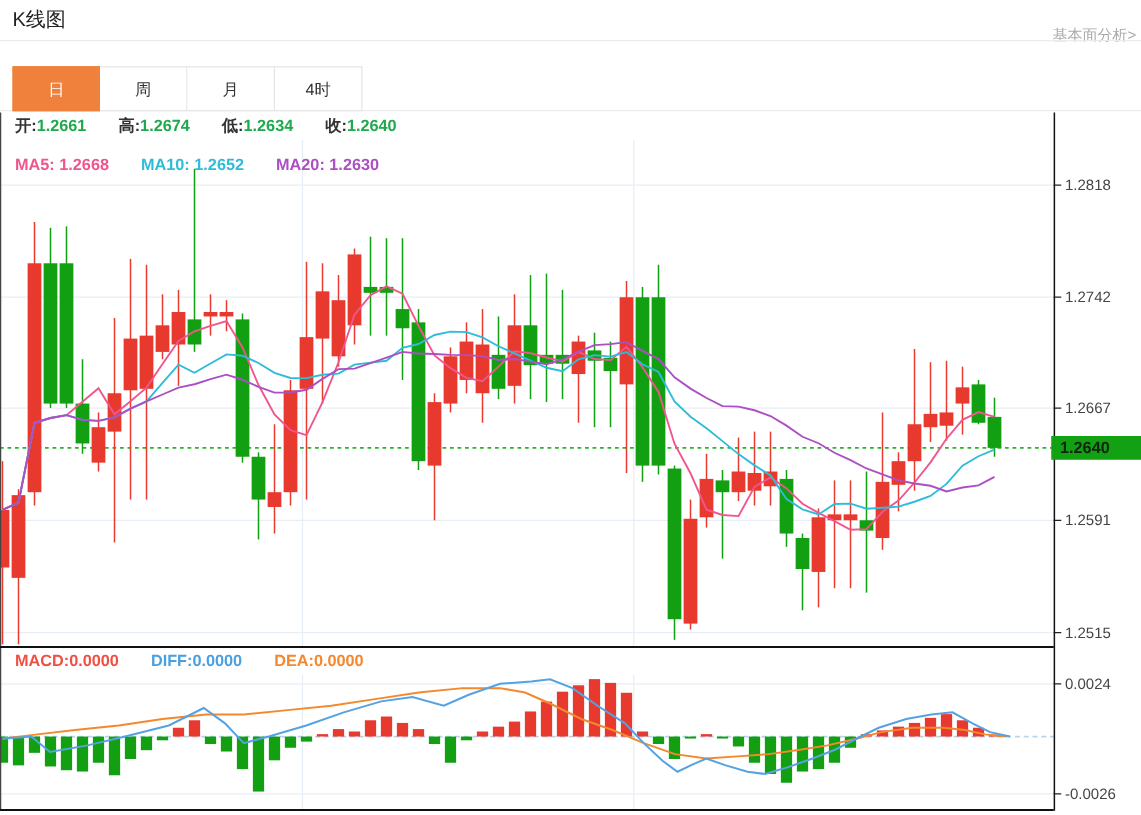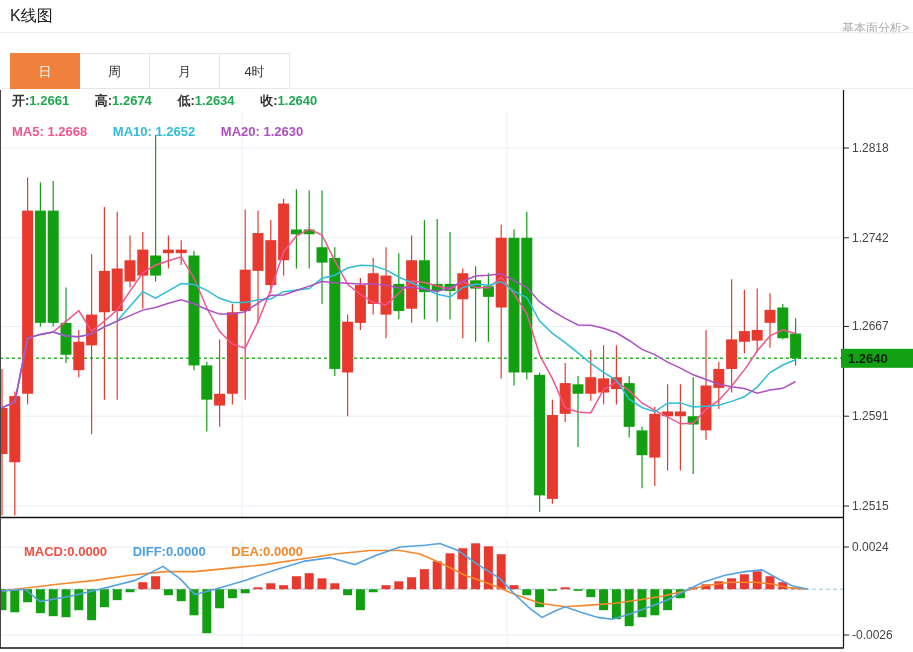--- a/index.html
+++ b/index.html
@@ -11,21 +11,21 @@
   .tabs{position:absolute;left:10px;top:53px;display:flex;z-index:4;}
   .tab{width:70px;height:36px;line-height:36px;text-align:center;font-size:13px;color:#333;
        background:#fff;border:1px solid #e6e6e6;border-left:none;cursor:pointer;box-sizing:border-box;padding:0;
        font-family:inherit;}
   .tab:first-child{border-left:1px solid #e6e6e6;}
   .tab.active{background:#f0813c;border-color:#f0813c;color:#fff;}
   .tabs-bottom{position:absolute;left:0;top:88px;width:913px;height:0;border-top:1px solid #ececec;z-index:2;}
   .row{position:absolute;left:12px;z-index:3;font-size:13px;white-space:nowrap;}
   .quote-row{top:92px;}
   .ma-row{top:110px;margin-top:14px;}
-  .macd-row{top:544px;margin-left:12px;}
+  .macd-row{top:521px;}
   .grp{margin-right:22px;font-weight:bold;}
   .lbl{color:#333;}
   .v-quote{color:#1fa94e;}
   .v-ma5{color:#f0558e;}
   .v-ma10{color:#2fbcd9;}
   .v-ma20{color:#ad4fc4;}
   .v-macd{color:#f04f43;}
   .v-diff{color:#4a9fe0;}
   .v-dea{color:#f5882d;}
   #chart-svg{position:absolute;left:0;top:0;z-index:1;}

